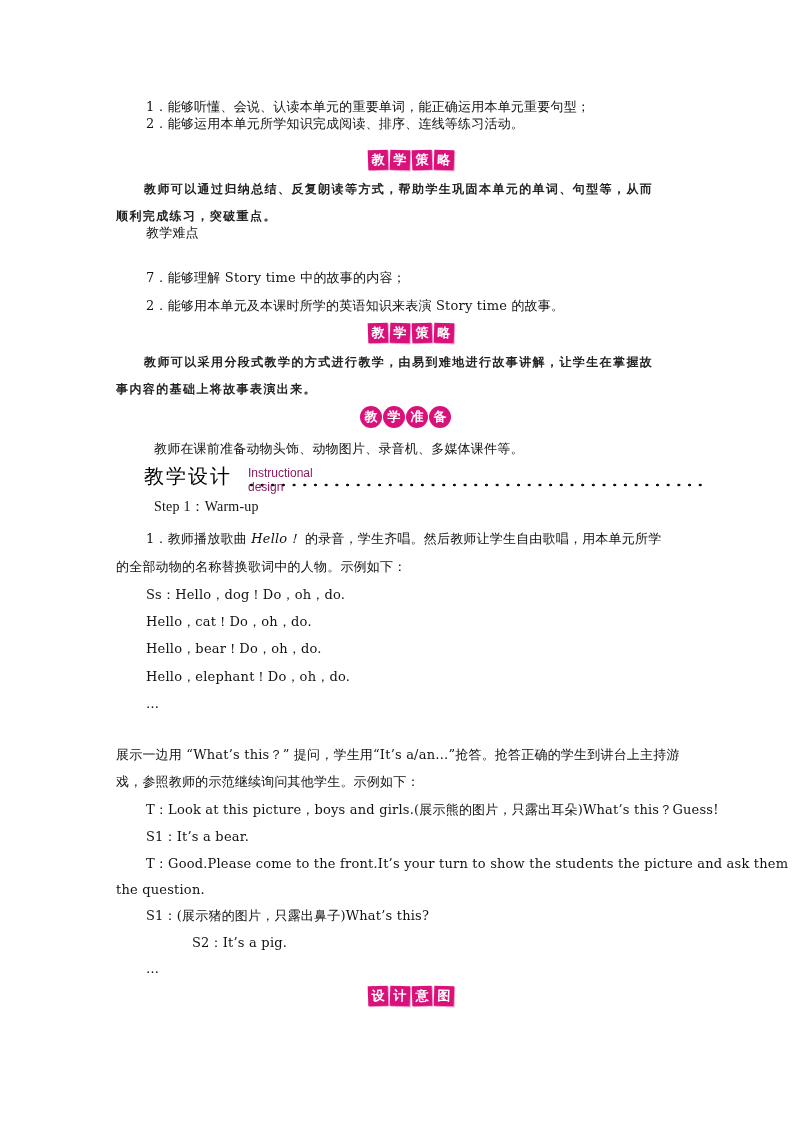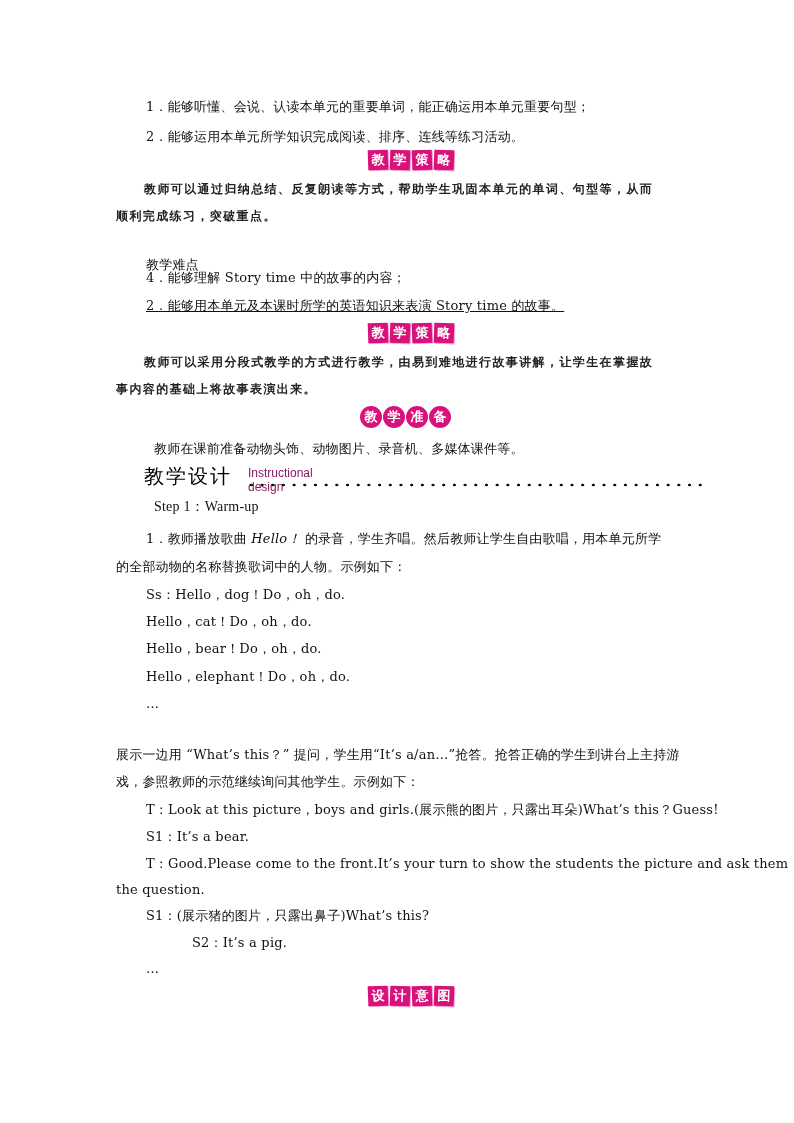--- a/index.html
+++ b/index.html
@@ -24,35 +24,35 @@
           background-image: radial-gradient(circle, #111 1.3px, transparent 1.6px);
           background-size: 10.7px 6px; background-repeat: repeat-x; }
   .ital { font-style: italic; }
 </style>
 </head>
 <body>
 
 <div class="page">
 
   <div class="line" style="left:146px;top:98px;">1．能够听懂、会说、认读本单元的重要单词，能正确运用本单元重要句型；</div>
-  <div class="line" style="left:146px;top:128px;">2．能够运用本单元所学知识完成阅读、排序、连线等练习活动。</div>
+  <div class="line" style="left:146px;top:115px;">2．能够运用本单元所学知识完成阅读、排序、连线等练习活动。</div>
 
   <div class="badge-row" style="left:368px;top:150px;">
     <span class="badge-sq">教</span>
     <span class="badge-sq">学</span>
     <span class="badge-sq">策</span>
     <span class="badge-sq">略</span>
   </div>
 
   <div class="line kai" style="left:144px;top:180px;">教师可以通过归纳总结、反复朗读等方式，帮助学生巩固本单元的单词、句型等，从而</div>
   <div class="line kai" style="left:116px;top:207px;">顺利完成练习，突破重点。</div>
 
-  <div class="line" style="left:146px;top:256px;text-align:center;">教学难点</div>
-  <div class="line" style="left:146px;top:269px;">4．能够理解 Story time 中的故事的内容；</div>
-  <div class="line" style="left:146px;top:297px;text-decoration:underline;">2．能够用本单元及本课时所学的英语知识来表演 Story time 的故事。</div>
+  <div class="line" style="left:146px;top:224px;text-align:center;">教学难点</div>
+  <div class="line" style="left:146px;top:269px;">7．能够理解 Story time 中的故事的内容；</div>
+  <div class="line" style="left:146px;top:297px;">2．能够用本单元及本课时所学的英语知识来表演 Story time 的故事。</div>
 
   <div class="badge-row" style="left:368px;top:323px;">
     <span class="badge-sq">教</span>
     <span class="badge-sq">学</span>
     <span class="badge-sq">策</span>
     <span class="badge-sq">略</span>
   </div>
 
   <div class="line kai" style="left:144px;top:353px;">教师可以采用分段式教学的方式进行教学，由易到难地进行故事讲解，让学生在掌握故</div>
   <div class="line kai" style="left:116px;top:380px;">事内容的基础上将故事表演出来。</div>

